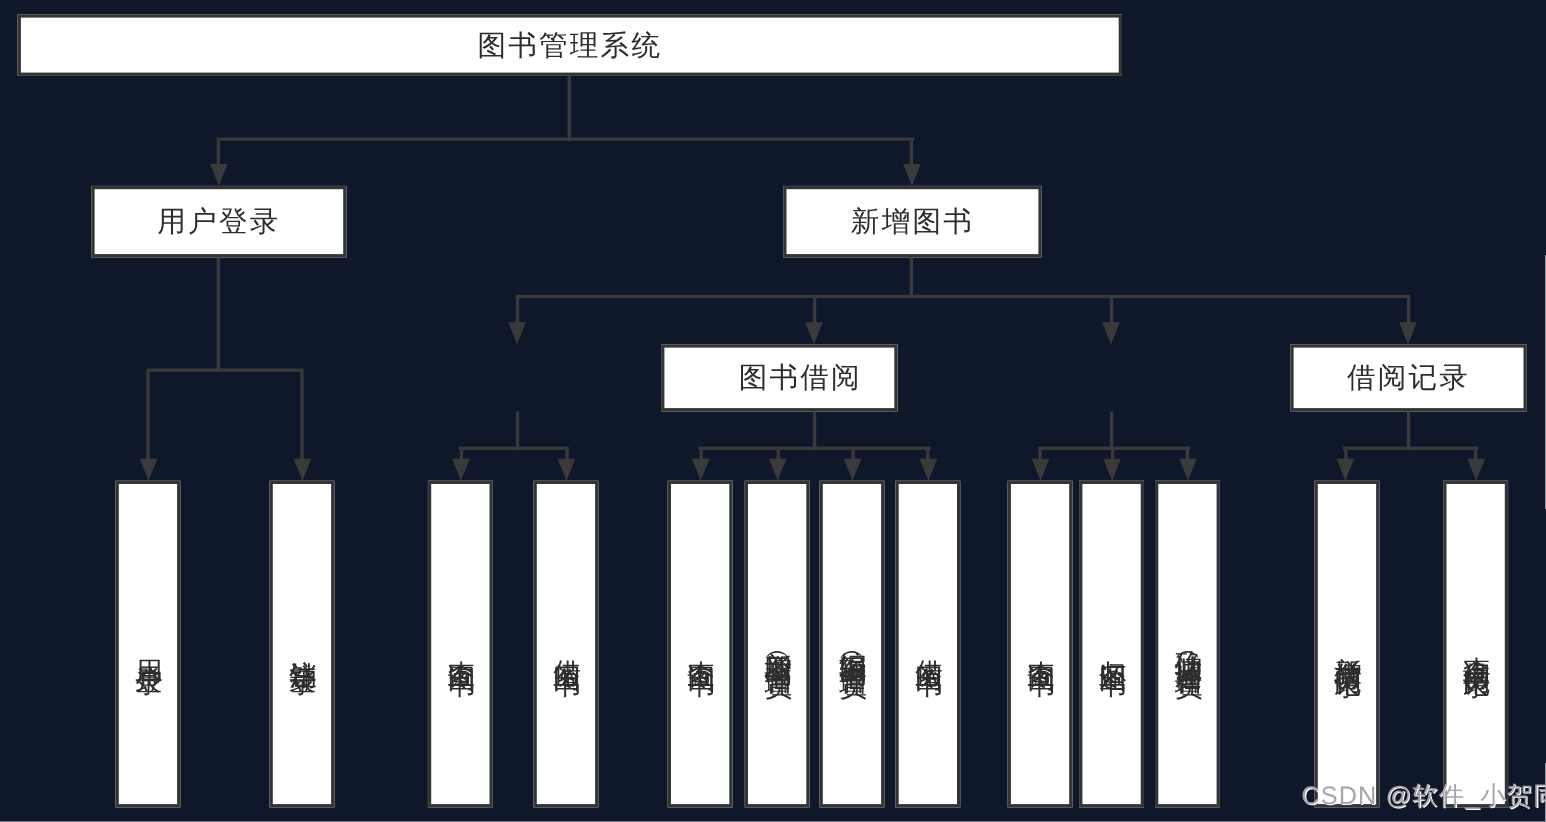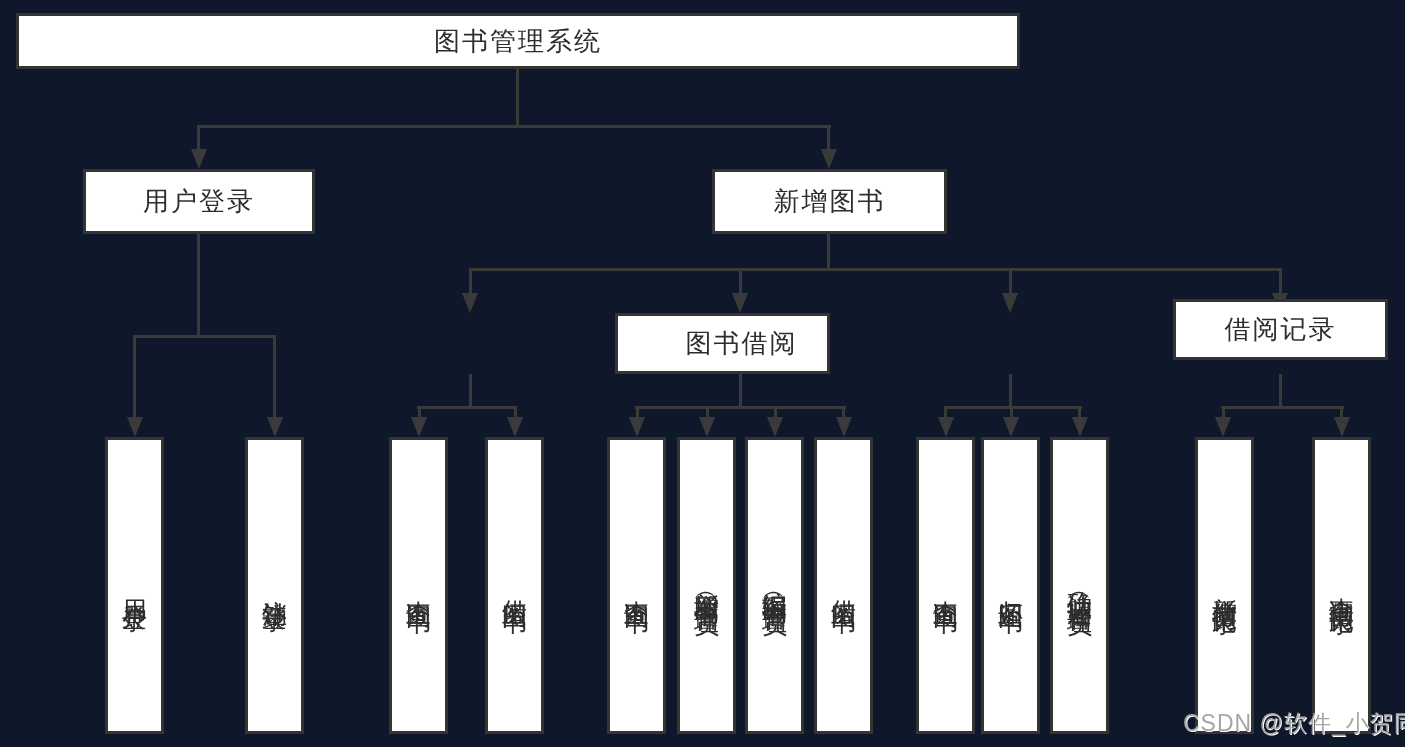--- a/index.html
+++ b/index.html
@@ -81,24 +81,24 @@
   <div class="hline" style="left:469px;top:268px;width:813px;"></div>
   <div class="vline" style="left:469px;top:271px;height:23px;"></div>
   <div class="vline" style="left:739px;top:271px;height:23px;"></div>
   <div class="vline" style="left:1009px;top:271px;height:23px;"></div>
   <div class="vline" style="left:1279px;top:271px;height:23px;"></div>
   <div class="arr" style="left:462px;top:293px;"></div>
   <div class="arr" style="left:732px;top:293px;"></div>
   <div class="arr" style="left:1002px;top:293px;"></div>
   <div class="arr" style="left:1272px;top:293px;"></div>
 
-  <div class="node" style="left:615px;top:313px;width:215px;height:61px;padding-left:38px;">
+  <div class="node" style="left:601px;top:313px;width:215px;height:61px;padding-left:38px;">
     <span>图书借阅</span>
   </div>
-  <div class="node" style="left:1173px;top:299px;width:215px;height:61px;">
+  <div class="node" style="left:1173px;top:313px;width:215px;height:61px;">
     <span>借阅记录</span>
   </div>
 
   <div class="vline" style="left:469px;top:374px;height:35px;"></div>
   <div class="vline" style="left:739px;top:374px;height:35px;"></div>
   <div class="vline" style="left:1009px;top:374px;height:35px;"></div>
   <div class="vline" style="left:1279px;top:374px;height:35px;"></div>
 
   <div class="hline" style="left:417px;top:406px;width:100px;"></div>
   <div class="hline" style="left:635px;top:406px;width:211px;"></div>

